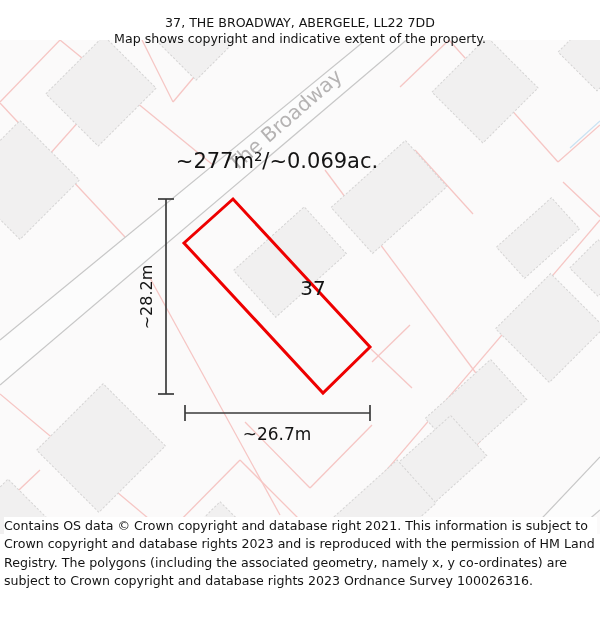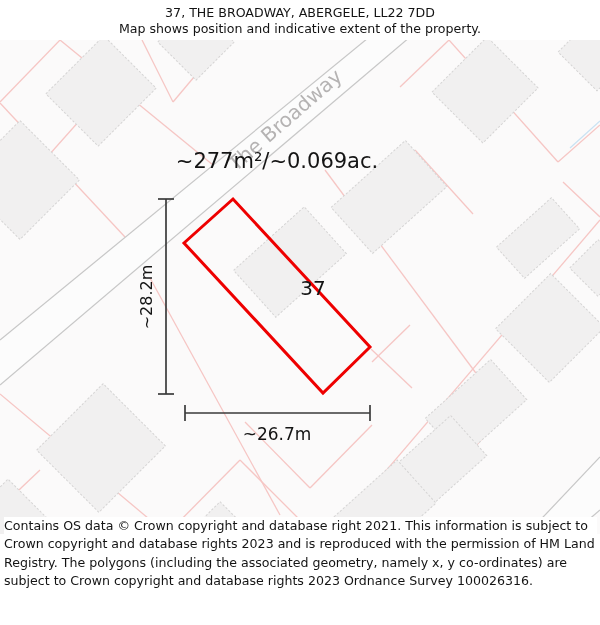--- a/index.html
+++ b/index.html
@@ -6,42 +6,42 @@
   body{
     width:600px;height:625px;overflow:hidden;background:#ffffff;
     font-family:"DejaVu Sans","Liberation Sans",sans-serif;color:#141414;
     position:relative;
   }
   .header{
     position:absolute;top:0;left:0;width:600px;height:40px;
     text-align:center;background:#ffffff;z-index:3;
   }
   .header .title{
-    font-size:12.6px;line-height:16px;margin-top:5px;color:#141414;
+    font-size:12.6px;line-height:16px;margin-top:15px;color:#141414;
   }
   .header .subtitle{
     font-size:12.6px;line-height:16px;color:#141414;
   }
   #map-wrap{
     position:absolute;top:40px;left:0;width:600px;height:494px;z-index:1;
   }
   svg{display:block;}
   svg text{font-family:"DejaVu Sans","Liberation Sans",sans-serif;}
   .footer{
     position:absolute;top:517px;left:4px;width:593px;z-index:3;
     font-size:12.6px;line-height:18.4px;color:#141414;background:#ffffff;
     text-align:left;
   }
 </style>
 </head>
 <body>
 
 <div class="header">
   <div class="title">37, THE BROADWAY, ABERGELE, LL22 7DD</div>
-  <div class="subtitle">Map shows position and indicative extent of the property.</div>
+  <div class="subtitle">Map shows copyright and indicative extent of the property.</div>
 </div>
 
 <div id="map-wrap">
   <svg id="map-svg" width="600" height="494" viewBox="0 0 600 494">
       <rect x="0" y="0" width="600" height="494" fill="#fbfafa"></rect>
       <line x1="0" y1="62" x2="60" y2="0" stroke="#f6c6c4" stroke-width="1.3"></line>
       <line x1="60" y1="0" x2="213" y2="125" stroke="#f6c6c4" stroke-width="1.3"></line>
       <line x1="0" y1="63" x2="125" y2="197" stroke="#f6c6c4" stroke-width="1.3"></line>
       <line x1="0" y1="170" x2="113" y2="43" stroke="#f6c6c4" stroke-width="1.3"></line>
       <line x1="142" y1="0" x2="173" y2="62" stroke="#f6c6c4" stroke-width="1.3"></line>

